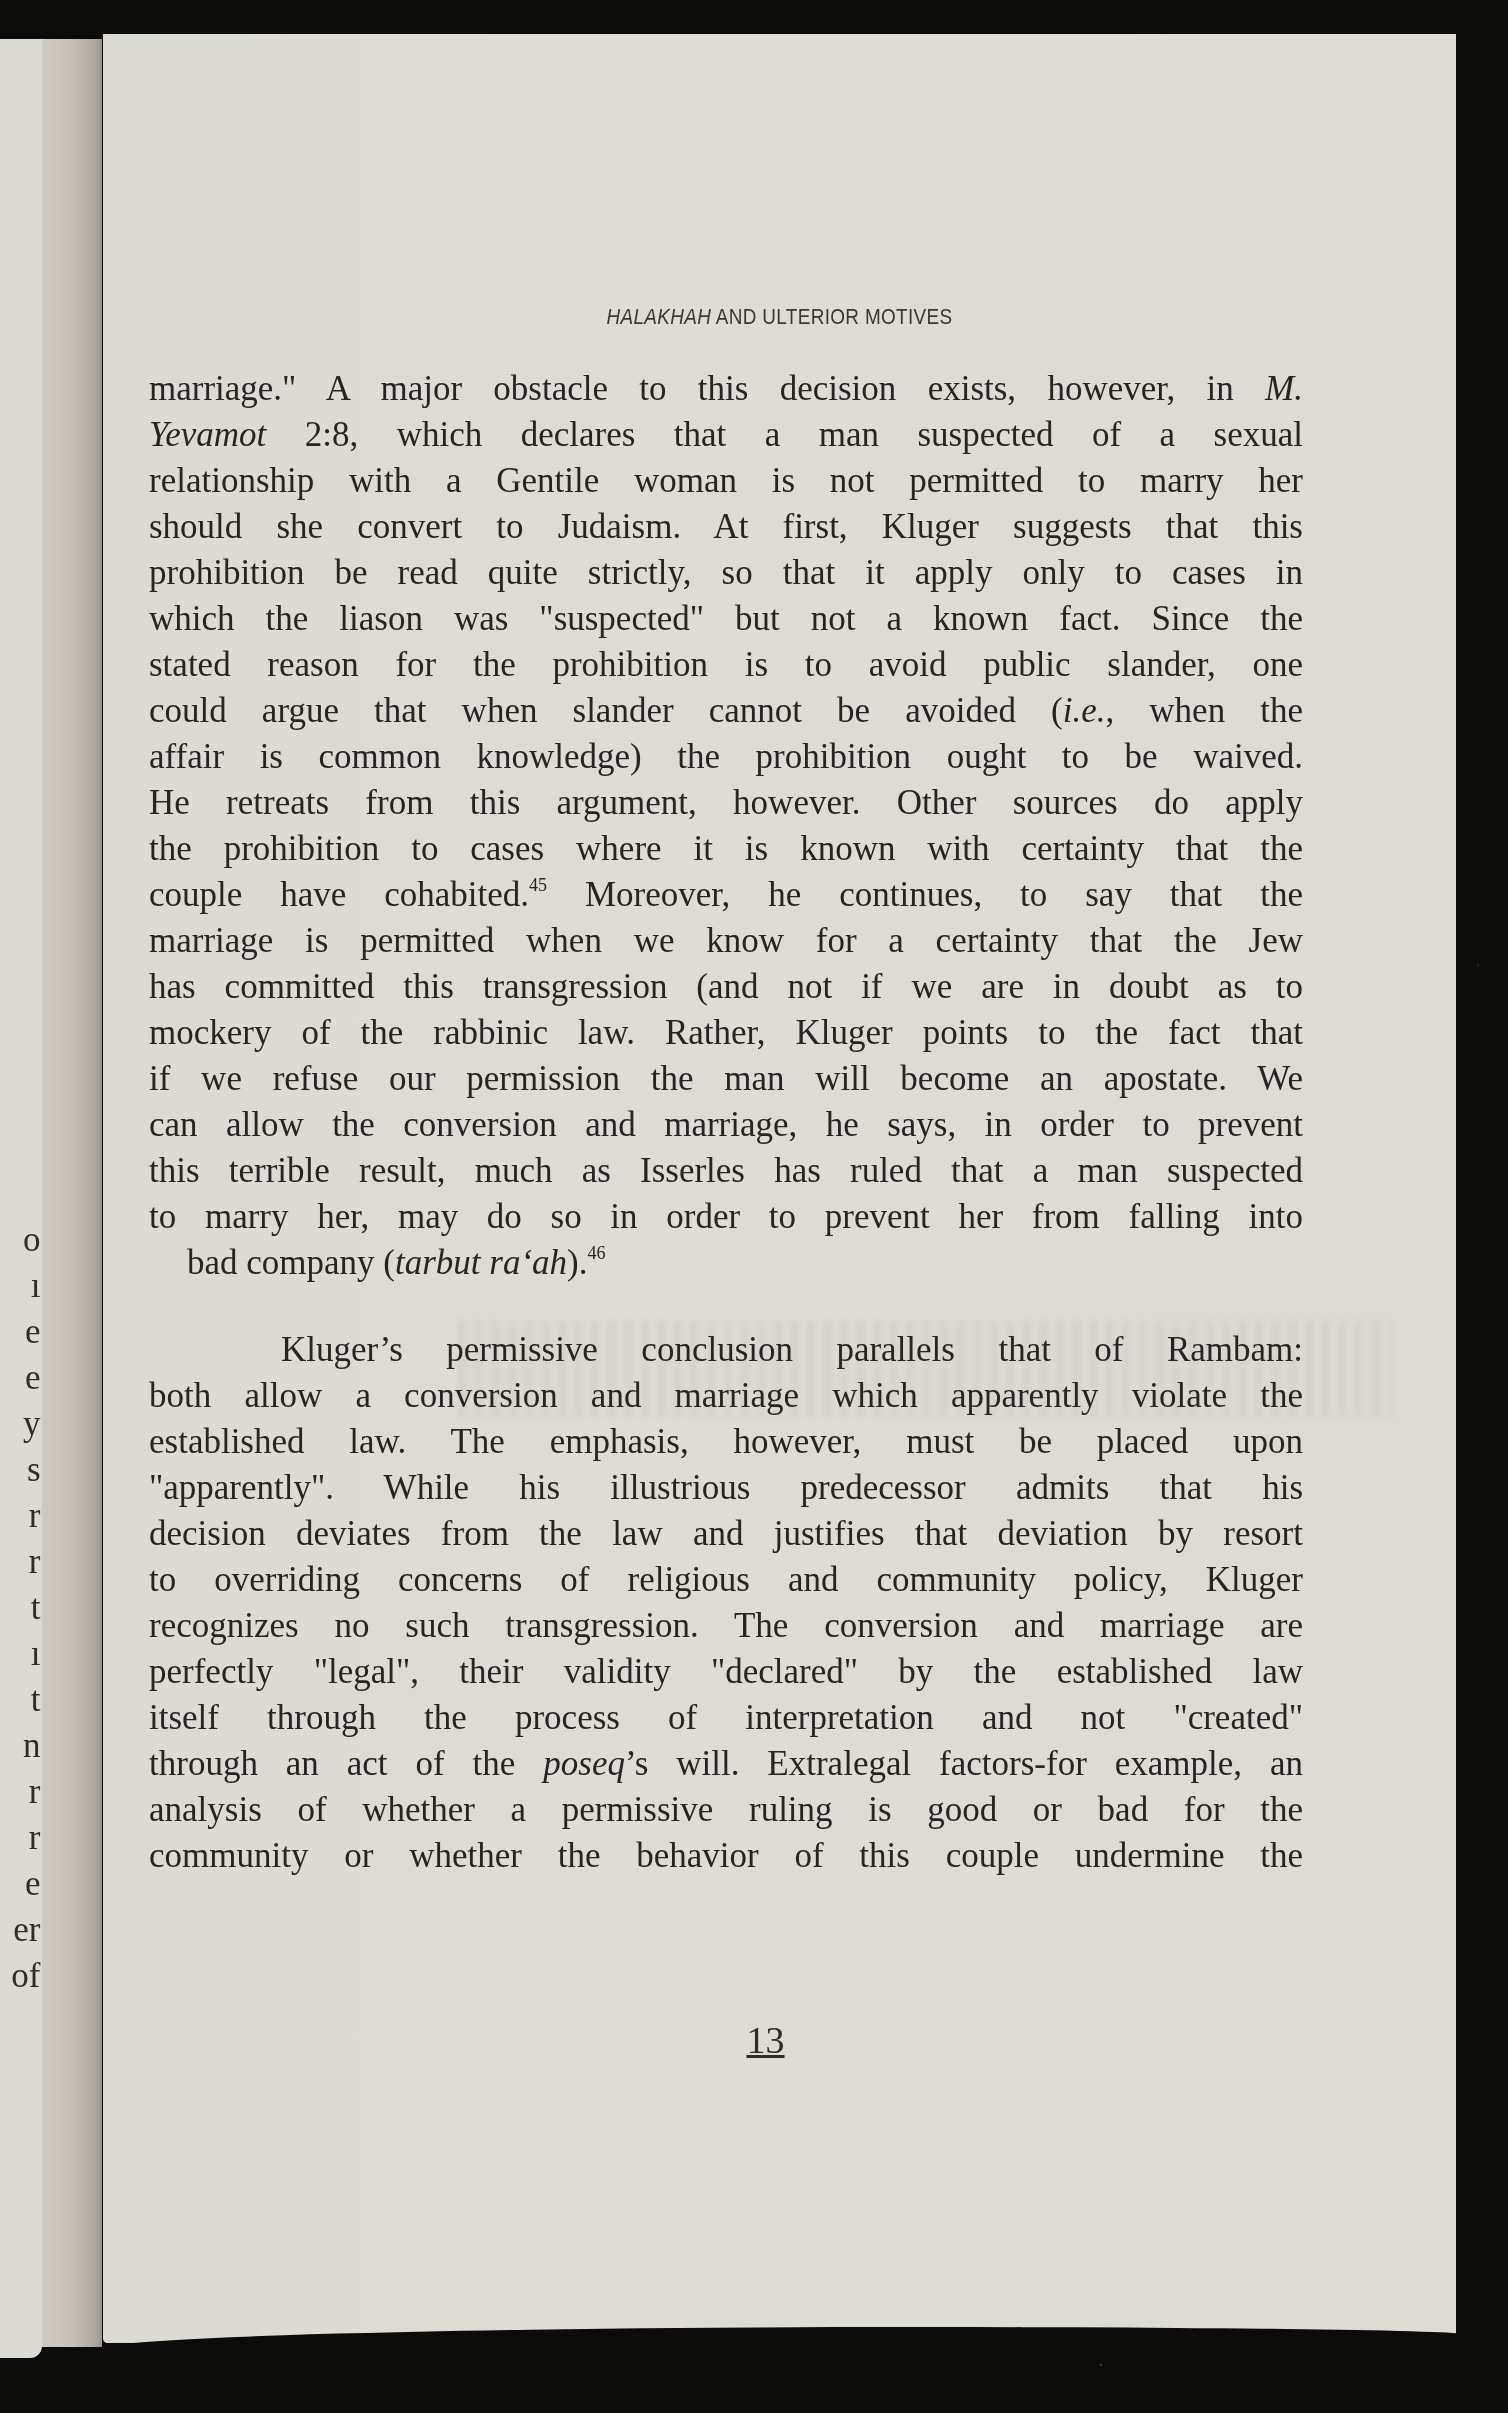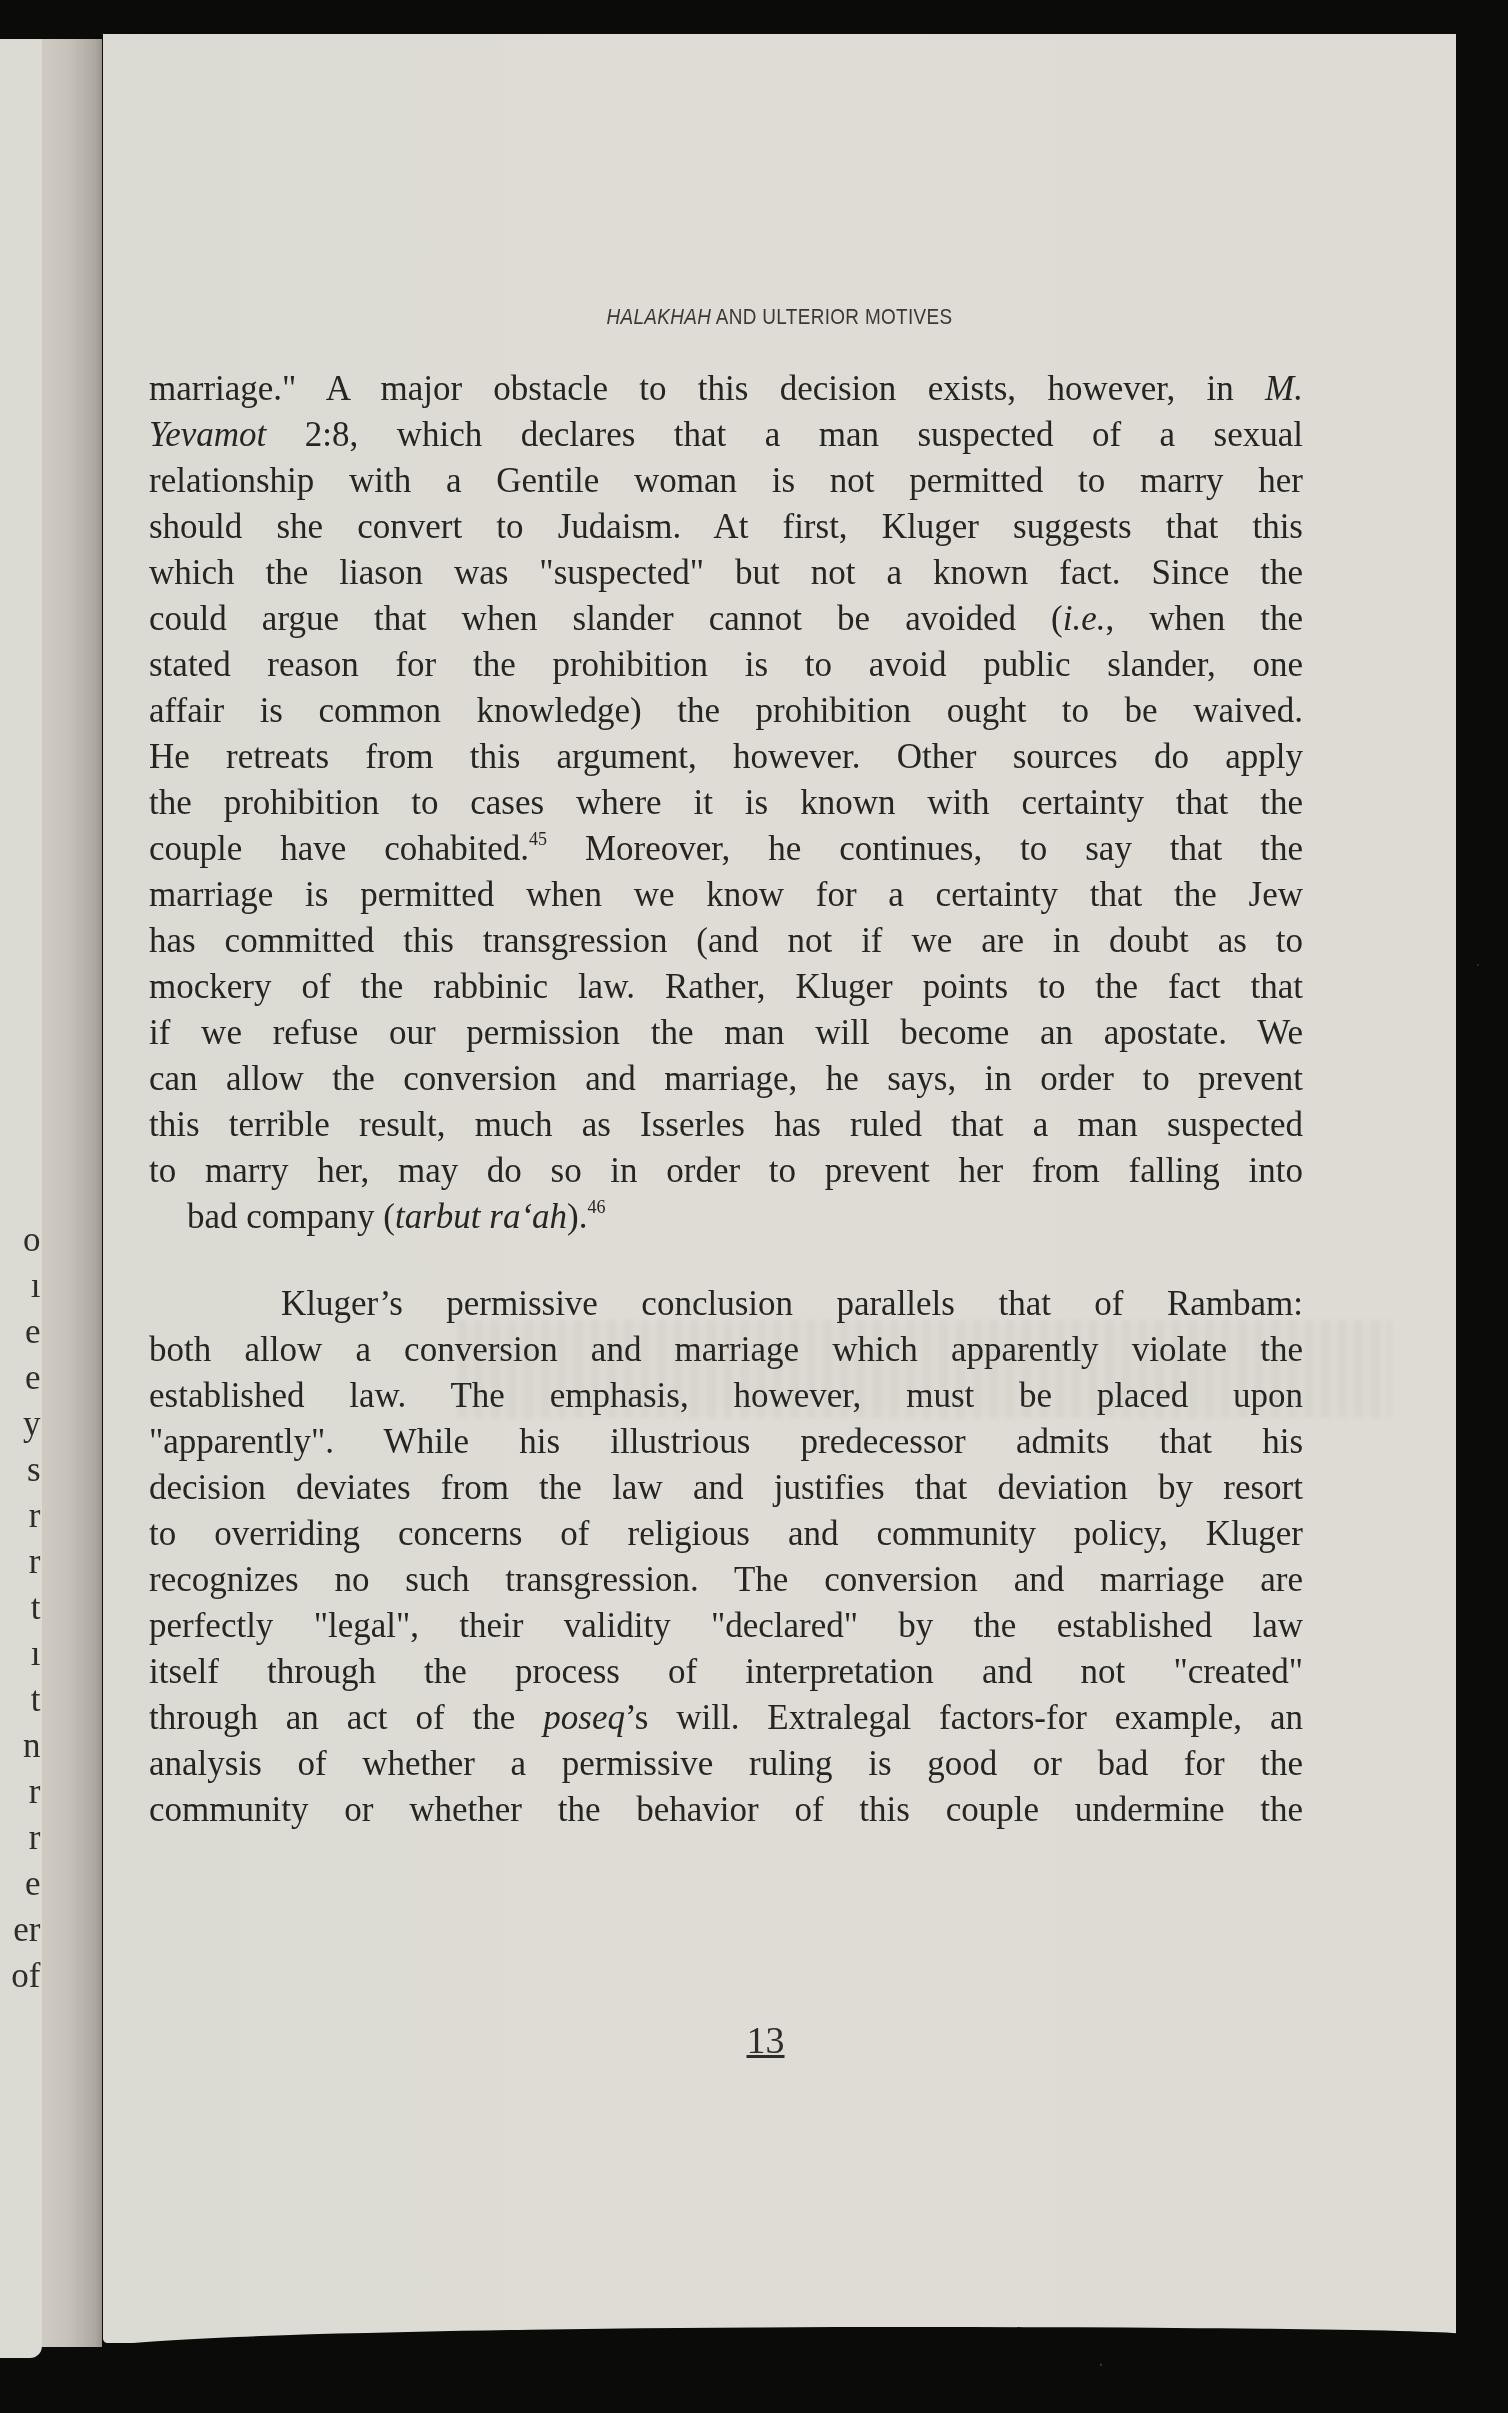--- a/index.html
+++ b/index.html
@@ -175,23 +175,24 @@
   </div>
 
   <div class="bleed"></div>
 
   <div class="body-text">
     <div id="para1">
         <span class="line">marriage." A major obstacle to this decision exists, however, in <em>M.</em></span>
         <span class="line"><em>Yevamot</em> 2:8, which declares that a man suspected of a sexual</span>
         <span class="line">relationship with a Gentile woman is not permitted to marry her</span>
         <span class="line">should she convert to Judaism. At first, Kluger suggests that this</span>
+        <span class="line">prohibition be read quite strictly, so that it apply only to cases in</span>
         <span class="line">which the liason was "suspected" but not a known fact. Since the</span>
+        <span class="line">stated reason for the prohibition is to avoid public slander, one</span>
         <span class="line">could argue that when slander cannot be avoided (<em>i.e.</em>, when the</span>
-        <span class="line">stated reason for the prohibition is to avoid public slander, one</span>
         <span class="line">affair is common knowledge) the prohibition ought to be waived.</span>
         <span class="line">He retreats from this argument, however. Other sources do apply</span>
         <span class="line">the prohibition to cases where it is known with certainty that the</span>
         <span class="line">couple have cohabited.<sup>45</sup> Moreover, he continues, to say that the</span>
         <span class="line">marriage is permitted when we know for a certainty that the Jew</span>
         <span class="line">has committed this transgression (and not if we are in doubt as to</span>
         <span class="line">mockery of the rabbinic law. Rather, Kluger points to the fact that</span>
         <span class="line">if we refuse our permission the man will become an apostate. We</span>
         <span class="line">can allow the conversion and marriage, he says, in order to prevent</span>
         <span class="line">this terrible result, much as Isserles has ruled that a man suspected</span>

